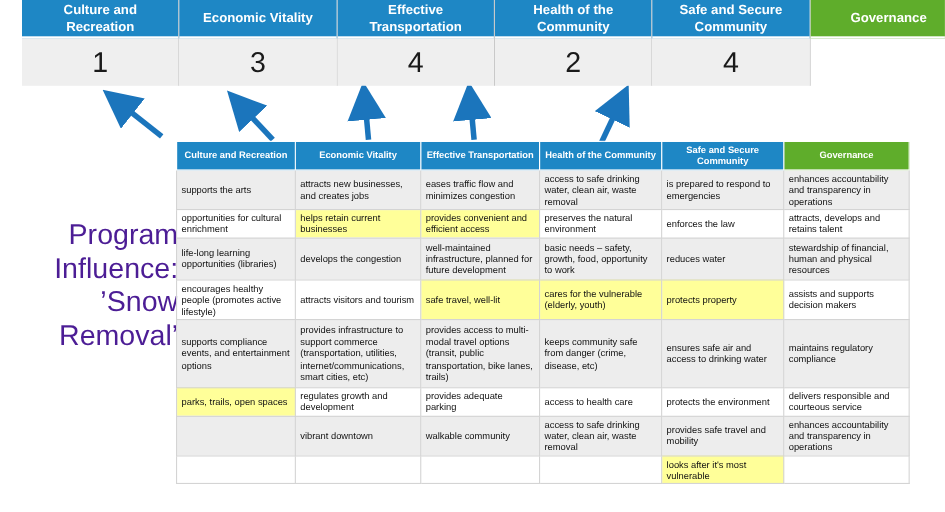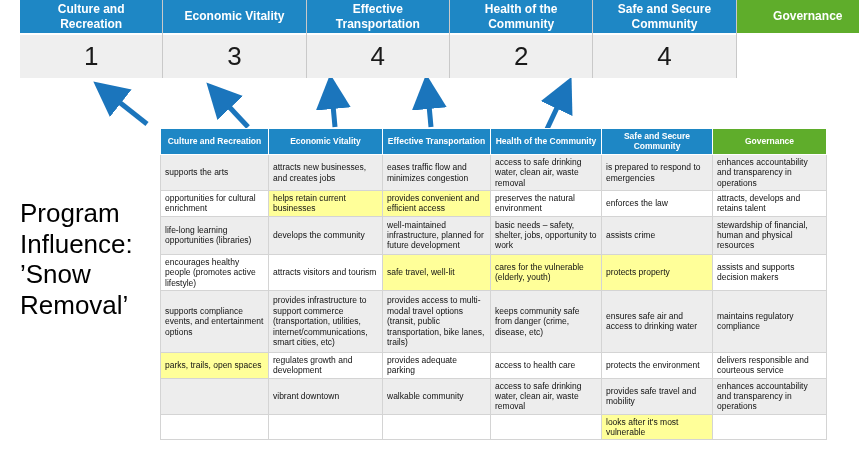--- a/index.html
+++ b/index.html
@@ -24,22 +24,22 @@
     font-size:12px;line-height:1.25;display:flex;align-items:center;justify-content:center;
     text-align:center;padding:0 6px;border-bottom:2px solid #fff;}
   .sb-col.green .sb-head{background:var(--green);}
   .sb-score{height:43px;background:var(--band);display:flex;align-items:center;justify-content:center;
     font-size:26px;color:#1a1a1a;}
 
   
   .arrow-band{position:absolute;left:0;top:78px;width:859px;height:52px;}
 
   
-  .title{position:absolute;left:0;top:198px;width:142px;text-align:left;
-    font-size:26px;line-height:1.18;color:#000000;}
+  .title{position:absolute;left:0;top:198px;width:142px;text-align:right;
+    font-size:26px;line-height:1.18;color:#4c1d95;}
 
   
   table.matrix{position:absolute;left:140px;top:128px;width:666px;border-collapse:collapse;
     table-layout:fixed;}
   table.matrix th{background:var(--blue);color:#fff;font-size:8.5px;font-weight:bold;
     text-align:center;vertical-align:middle;height:26px;padding:1px 2px;line-height:1.15;
     border:1px solid #fff;}
   table.matrix th.green{background:var(--green);}
   table.matrix td{font-size:8.5px;line-height:1.22;color:#111;vertical-align:middle;
     padding:2px 4px;border:1px solid var(--border);background:#fff;}
@@ -129,24 +129,24 @@
         <tr class="r2">
           <td>opportunities for cultural enrichment</td>
           <td class="hl">helps retain current businesses</td>
           <td class="hl">provides convenient and efficient access</td>
           <td>preserves the natural environment</td>
           <td>enforces the law</td>
           <td>attracts, develops and retains talent</td>
         </tr>
         <tr class="r3 alt">
           <td>life-long learning opportunities (libraries)</td>
-          <td>develops the community</td>
+          <td>develops the congestion</td>
           <td>well-maintained infrastructure, planned for future development</td>
-          <td class="hl">basic needs – safety, shelter, jobs, opportunity to work</td>
-          <td>assists crime</td>
+          <td class="hl">basic needs – safety, growth, food, opportunity to work</td>
+          <td>reduces water</td>
           <td>stewardship of financial, human and physical resources</td>
         </tr>
         <tr class="r4">
           <td>encourages healthy people (promotes active lifestyle)</td>
           <td>attracts visitors and tourism</td>
           <td class="hl">safe travel, well-lit</td>
           <td class="hl">cares for the vulnerable (elderly, youth)</td>
           <td class="hl">protects property</td>
           <td>assists and supports decision makers</td>
         </tr>

